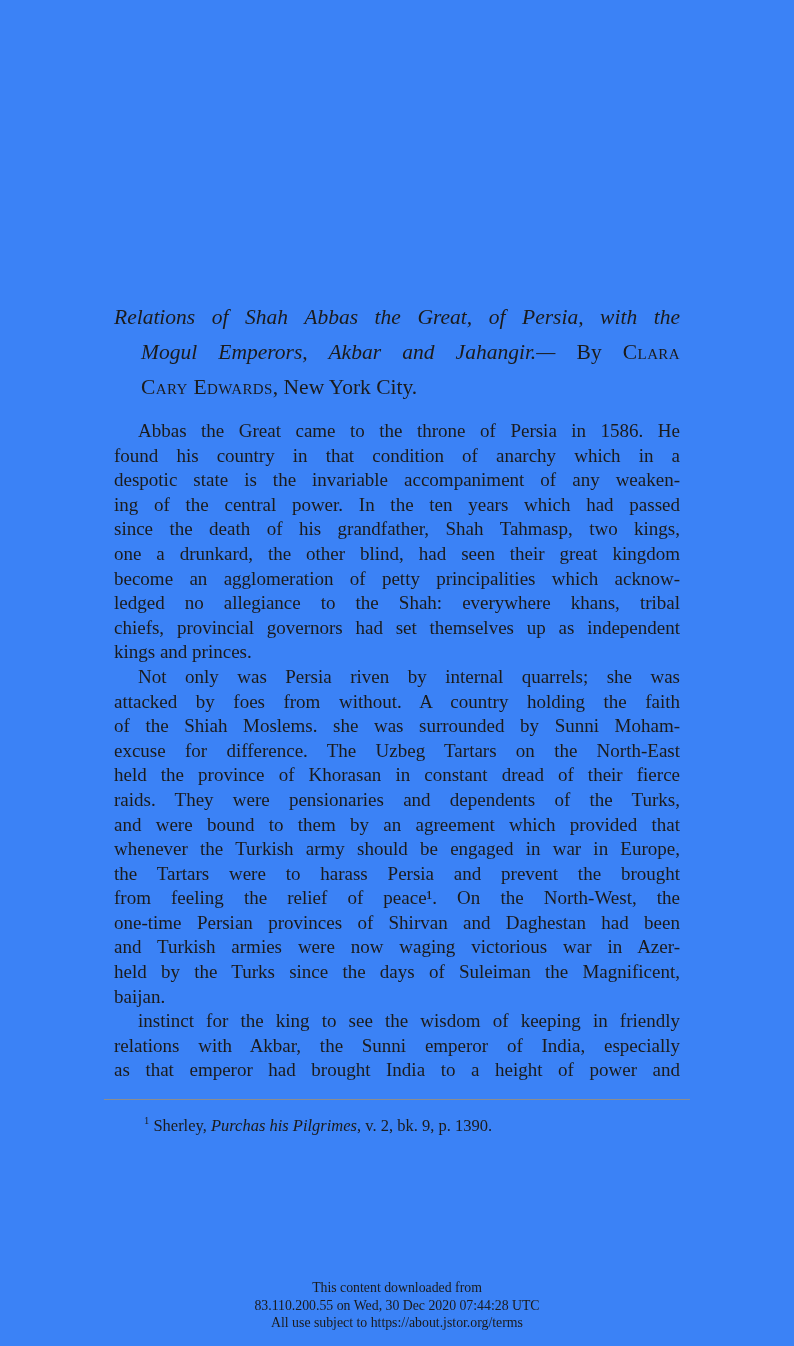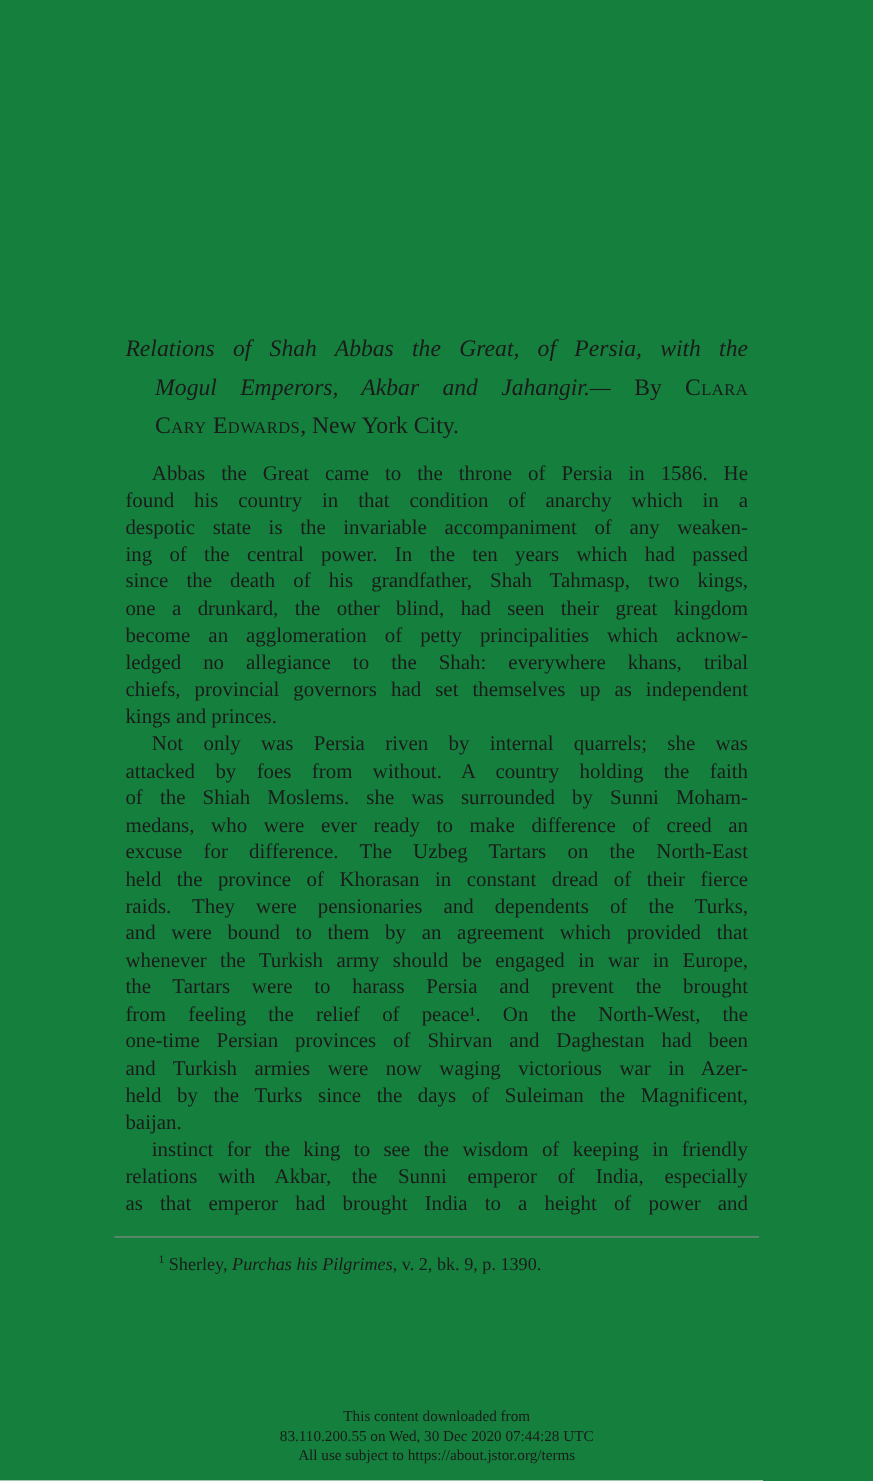--- a/index.html
+++ b/index.html
@@ -1,20 +1,20 @@
 <!DOCTYPE html>
 <html><head>
 <meta charset="utf-8">
 <style>
   html, body { margin: 0; padding: 0; background: #ffffff; }
   .page {
     position: relative;
     width: 794px;
     height: 1346px;
-    background: #15803d;
+    background: #3b82f6;
     color: #1b1b1b;
     font-family: "Liberation Serif", "DejaVu Serif", serif;
     overflow: hidden;
   }
   .content {
     position: absolute;
     left: 114px;
     top: 300px;
     width: 566px;
   }
@@ -86,21 +86,20 @@
         <div class="line">ledged no allegiance to the Shah: everywhere khans, tribal</div>
         <div class="line">chiefs, provincial governors had set themselves up as independent</div>
         <div class="line">kings and princes.</div>
       </div>
 
     <div class="par closed">
 
     <div class="line">Not only was Persia riven by internal quarrels; she was</div>
         <div class="line">attacked by foes from without.  A country holding the faith</div>
         <div class="line">of the Shiah Moslems. she was surrounded by Sunni Moham-</div>
-        <div class="line">medans, who were ever ready to make difference of creed an</div>
         <div class="line">excuse for difference.  The Uzbeg Tartars on the North-East</div>
         <div class="line">held the province of Khorasan in constant dread of their fierce</div>
         <div class="line">raids.  They were pensionaries and dependents of the Turks,</div>
         <div class="line">and were bound to them by an agreement which provided that</div>
         <div class="line">whenever the Turkish army should be engaged in war in Europe,</div>
         <div class="line">the Tartars were to harass Persia and prevent the brought</div>
         <div class="line">from feeling the relief of peace¹.  On the North-West, the</div>
         <div class="line">one-time Persian provinces of Shirvan and Daghestan had been</div>
         <div class="line">and Turkish armies were now waging victorious war in Azer-</div>
         <div class="line">held by the Turks since the days of Suleiman the Magnificent,</div>

